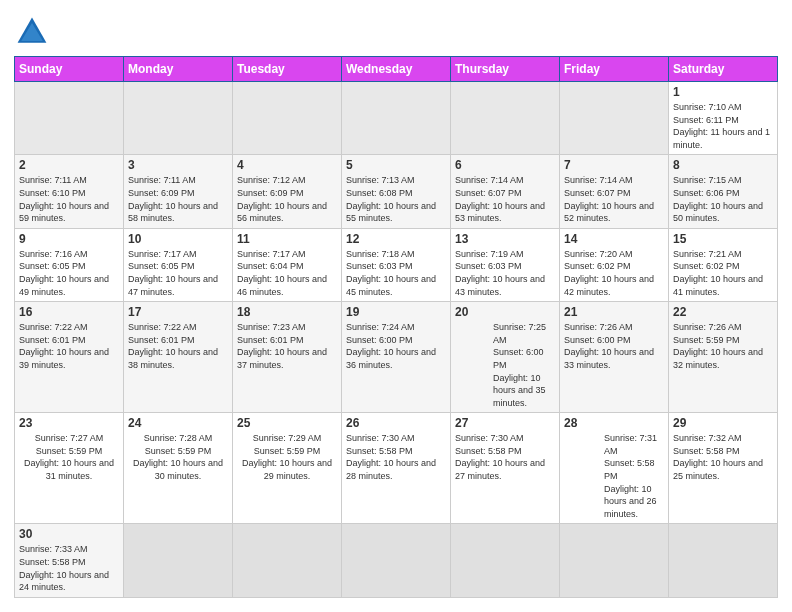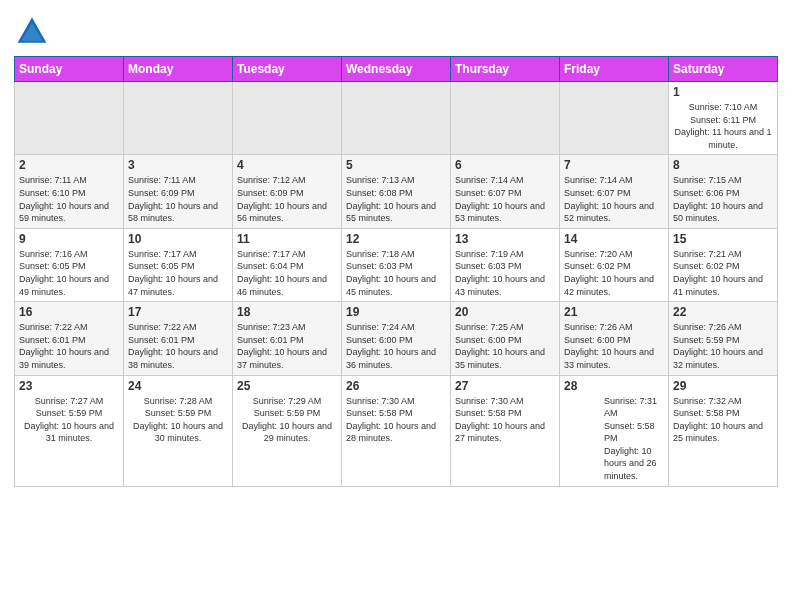--- a/index.html
+++ b/index.html
@@ -136,21 +136,21 @@
     <tbody id="calendar-body">
     <tr>
           <td class="empty-cell"></td>
           <td class="empty-cell"></td>
           <td class="empty-cell"></td>
           <td class="empty-cell"></td>
           <td class="empty-cell"></td>
           <td class="empty-cell"></td>
           <td>
             <span class="day-number">1</span>
-            <div class="day-info" style="white-space: pre-line; text-align: center;">Sunrise: 7:10 AM
+            <div class="day-info" style="white-space: pre-line;">Sunrise: 7:10 AM
 Sunset: 6:11 PM
 Daylight: 11 hours and 1 minute.</div>
           </td>
         </tr>
         <tr>
           <td>
             <span class="day-number">2</span>
             <div class="day-info" style="white-space: pre-line;">Sunrise: 7:11 AM
 Sunset: 6:10 PM
 Daylight: 10 hours and 59 minutes.</div>
@@ -256,21 +256,21 @@
 Daylight: 10 hours and 37 minutes.</div>
           </td>
           <td>
             <span class="day-number">19</span>
             <div class="day-info" style="white-space: pre-line;">Sunrise: 7:24 AM
 Sunset: 6:00 PM
 Daylight: 10 hours and 36 minutes.</div>
           </td>
           <td>
             <span class="day-number">20</span>
-            <div class="day-info" style="white-space: pre-line;">Sunrise: 7:25 AM
+            <div class="day-info" style="white-space: pre-line; margin-left: 38px;">Sunrise: 7:25 AM
 Sunset: 6:00 PM
 Daylight: 10 hours and 35 minutes.</div>
           </td>
           <td>
             <span class="day-number">21</span>
             <div class="day-info" style="white-space: pre-line;">Sunrise: 7:26 AM
 Sunset: 6:00 PM
 Daylight: 10 hours and 33 minutes.</div>
           </td>
           <td>
@@ -316,16 +316,30 @@
             <div class="day-info" style="white-space: pre-line; margin-left: 40px;">Sunrise: 7:31 AM
 Sunset: 5:58 PM
 Daylight: 10 hours and 26 minutes.</div>
           </td>
           <td>
             <span class="day-number">29</span>
             <div class="day-info" style="white-space: pre-line;">Sunrise: 7:32 AM
 Sunset: 5:58 PM
 Daylight: 10 hours and 25 minutes.</div>
           </td>
+        </tr>
+        <tr>
+          <td>
+            <span class="day-number">30</span>
+            <div class="day-info" style="white-space: pre-line;">Sunrise: 7:33 AM
+Sunset: 5:58 PM
+Daylight: 10 hours and 24 minutes.</div>
+          </td>
+          <td class="empty-cell"></td>
+          <td class="empty-cell"></td>
+          <td class="empty-cell"></td>
+          <td class="empty-cell"></td>
+          <td class="empty-cell"></td>
+          <td class="empty-cell"></td>
         </tr>
       </tbody>
   </table>
 </div>
 
 </body></html>

